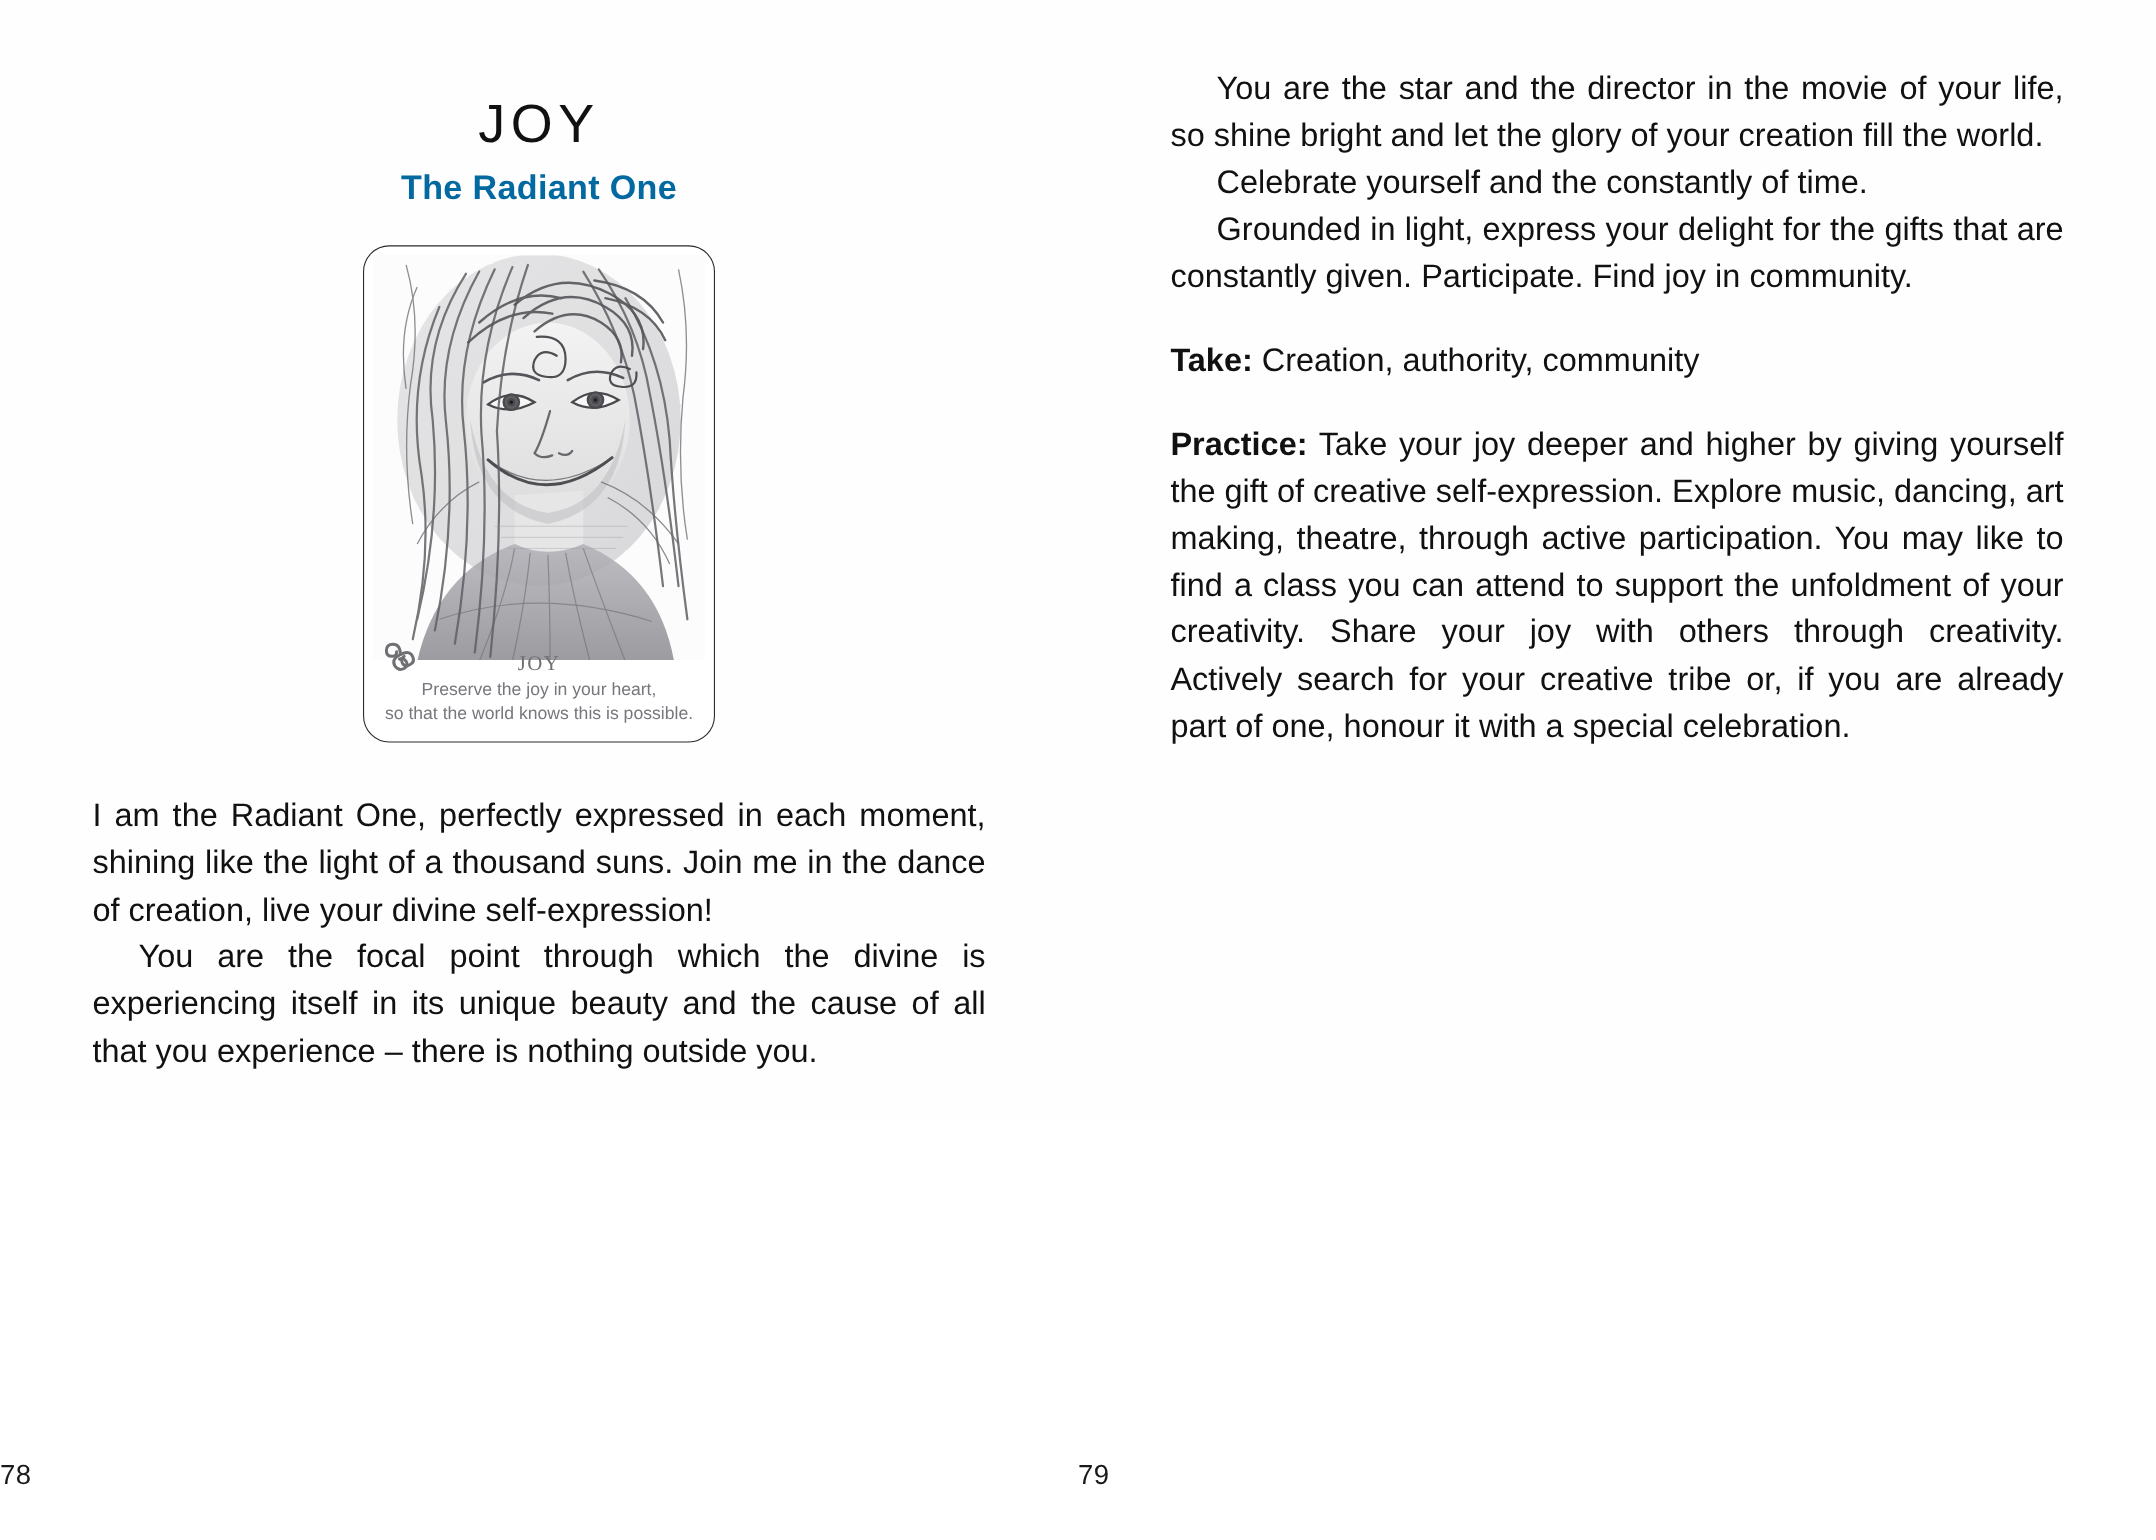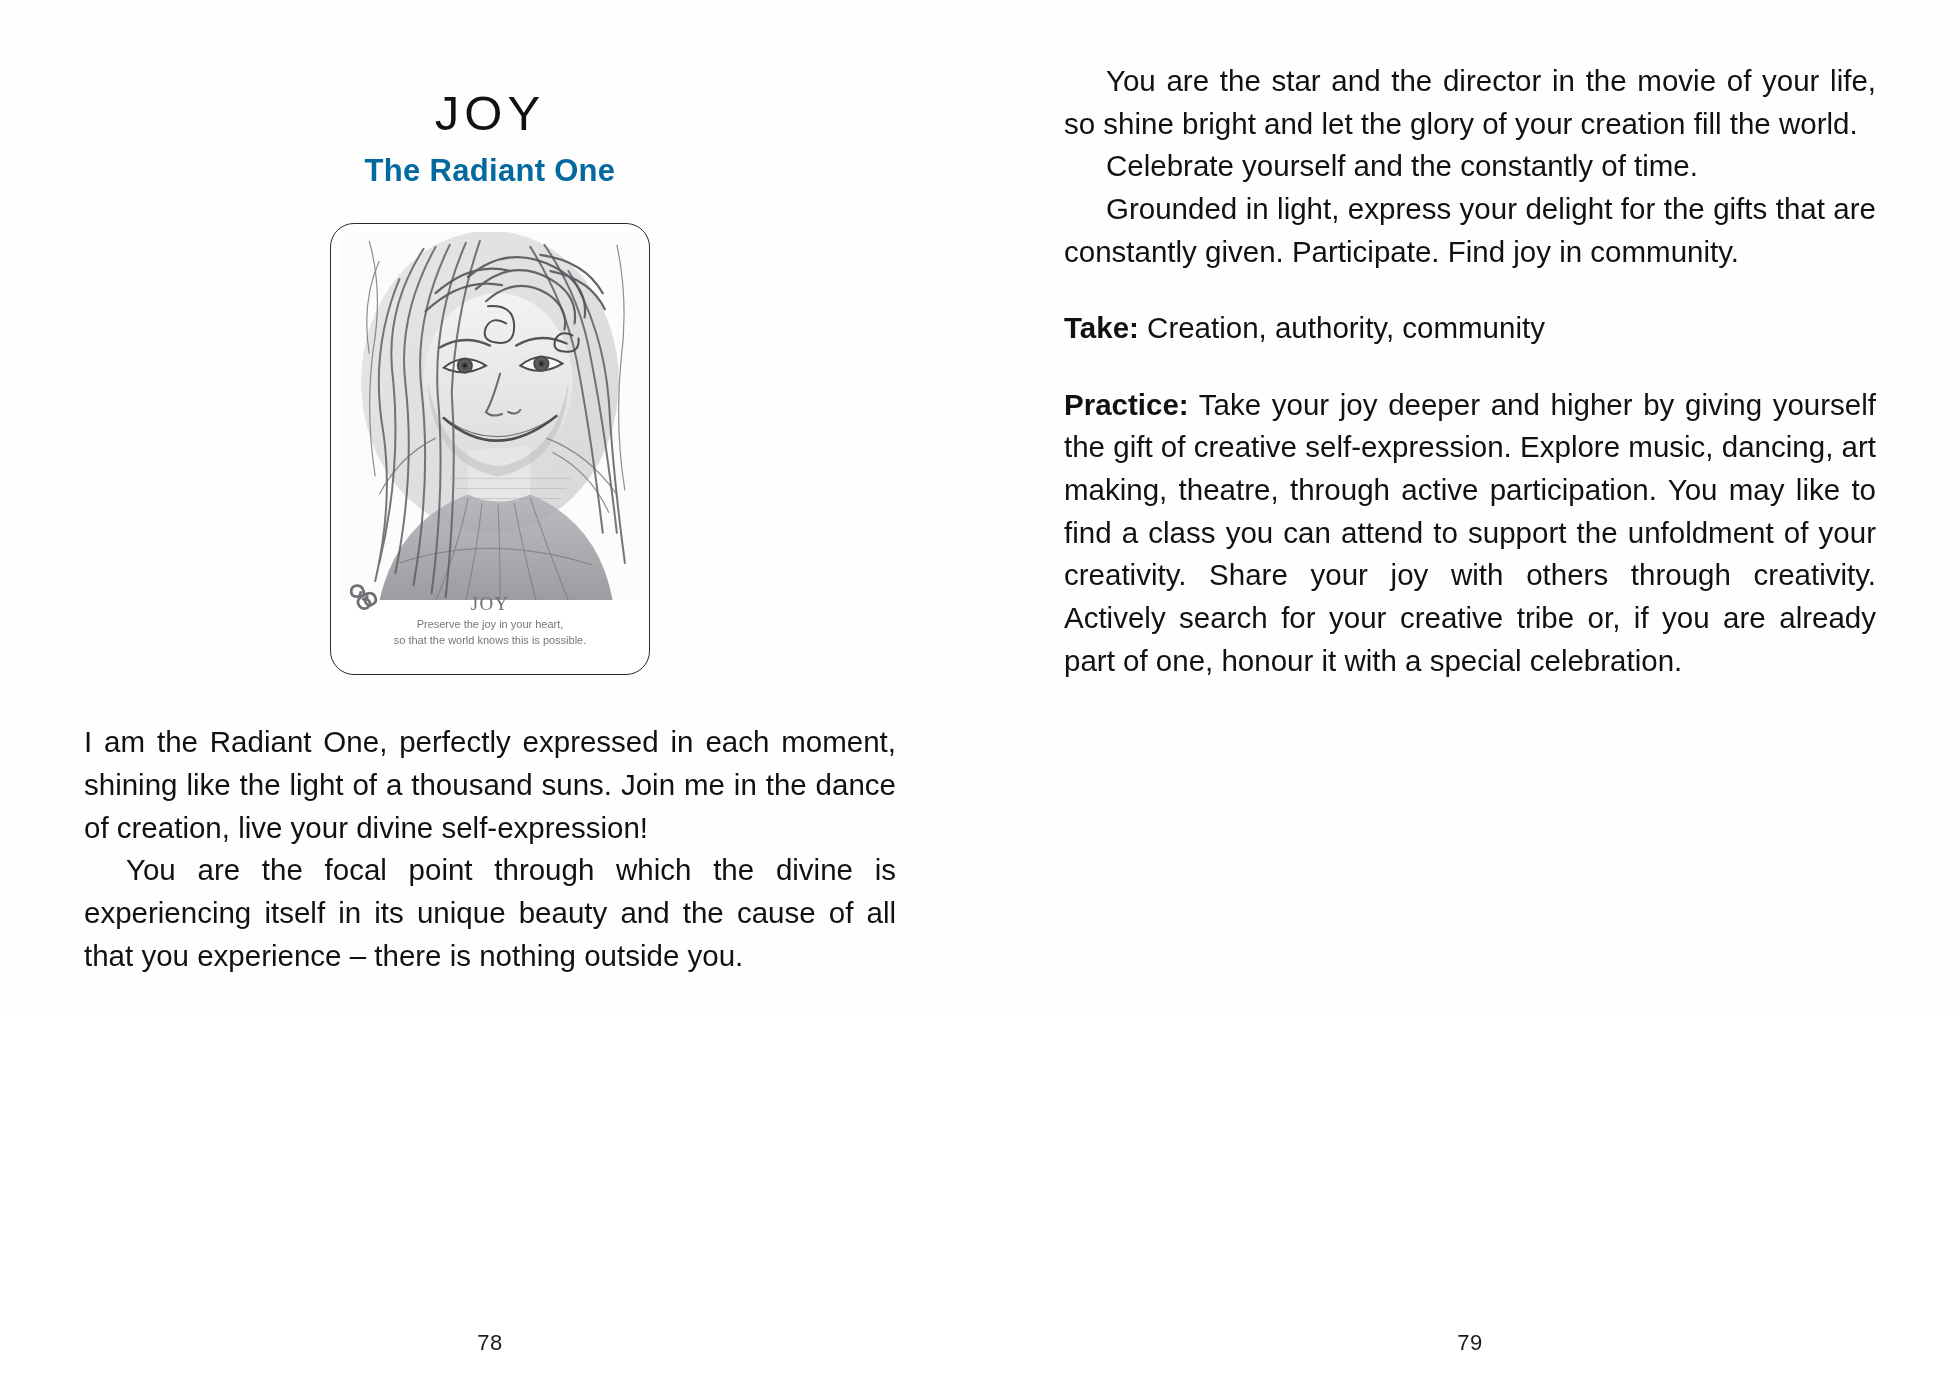--- a/index.html
+++ b/index.html
@@ -96,21 +96,21 @@
   }
   .card-word {
     font-family: "Liberation Serif", serif;
     font-size: 19px;
     letter-spacing: 1.2px;
     color: #6f6f74;
     margin: 0;
     line-height: 1.25;
   }
   .card-caption {
-    font-size: 11px;
+    font-size: 16px;
     font-weight: 400;
     color: #76767c;
     line-height: 1.32;
     margin: 1px 0 0 0;
     padding: 0 14px;
   }
 
   
   .body-text {
     font-size: 29.5px;
@@ -132,22 +132,21 @@
 
   
   .right-start { margin-top: 10px; }
 
   
   .folio {
     position: absolute;
     bottom: 44px;
     width: 100%;
     left: 0;
-    text-align: center;
-    font-size: 22px;
+    font-size: 25px;
     font-weight: 300;
     color: #1a1a1a;
     letter-spacing: 0.5px;
   }
 </style>
 </head>
 <body>
 
 <div class="spread">
 

